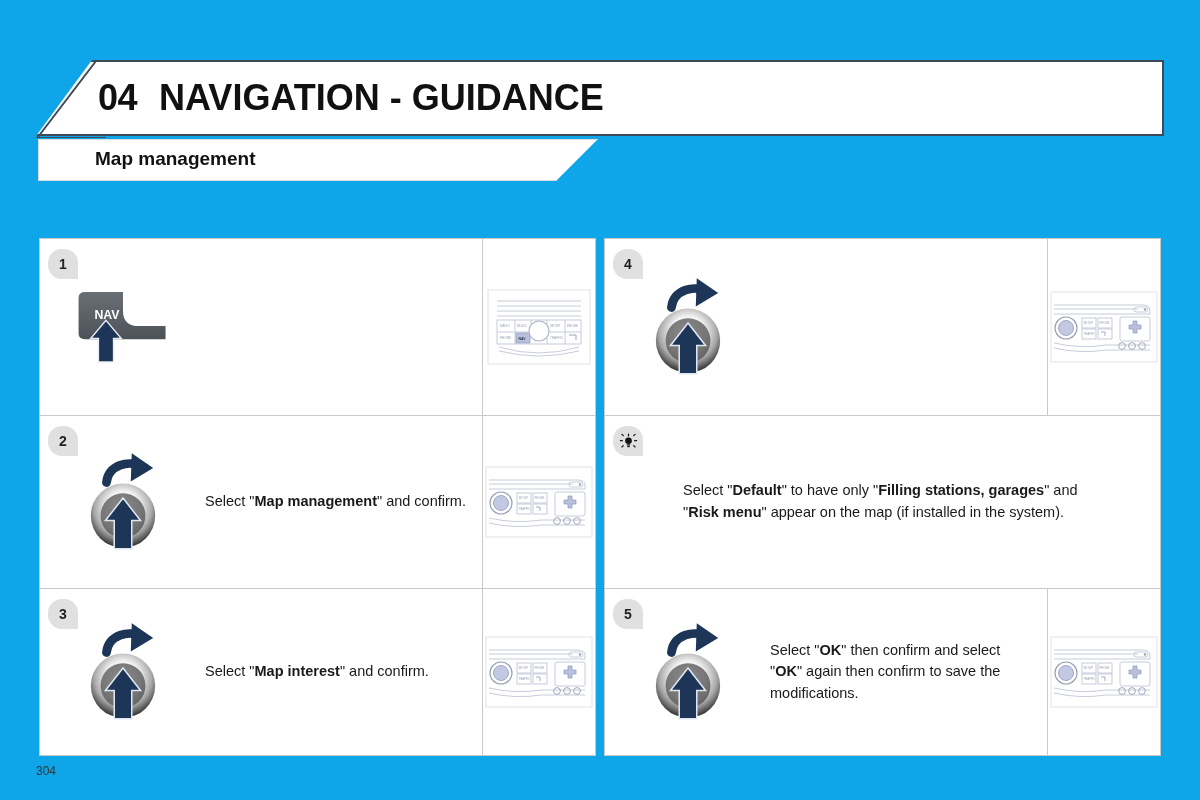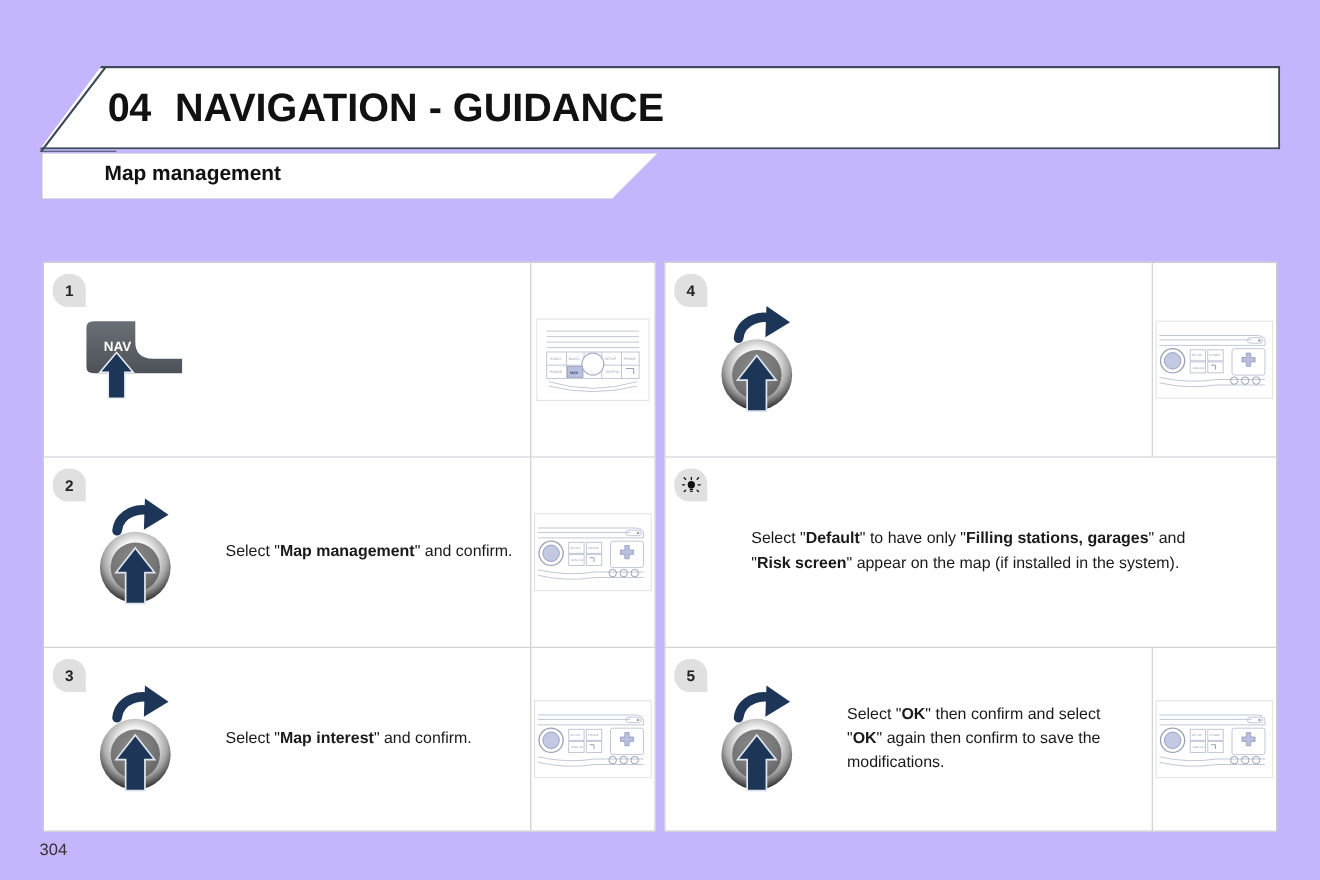--- a/index.html
+++ b/index.html
@@ -3,21 +3,21 @@
 <meta charset="utf-8">
 <style>
   * { box-sizing: border-box; margin: 0; padding: 0; }
   html, body {
     width: 1200px; height: 800px;
     background: #ffffff;
     font-family: "Liberation Sans", sans-serif;
     overflow: hidden;
   }
 
-  .page { position: relative; width: 1200px; height: 800px; background: #c4b5fd; padding-left: 27px; }
+  .page { position: relative; width: 1200px; height: 800px; background: #0ea5e9; padding-left: 27px; }
 
   
   .chapter-banner {
     position: absolute;
     left: 36px; top: 60px;
     width: 1128px; height: 76px;
     background: #ffffff;
     border: 2px solid #3c4a5a;
     border-left: none;
     clip-path: polygon(56px 0, 100% 0, 100% 100%, 0 100%, 0 76px);
@@ -139,21 +139,21 @@
     position: absolute;
     left: 78px; top: 0; right: 16px; bottom: 0;
     display: flex; align-items: center;
     font-size: 14.5px; color: #1a1a1a; line-height: 1.5;
   }
 
   
   .page-num {
     position: absolute;
     left: 36px; top: 764px;
-    font-size: 15px; color: #333;
+    font-size: 12px; color: #333;
   }
 
   
   .svgdefs { position: absolute; width: 0; height: 0; }
 </style>
 </head>
 <body>
 
 <div class="page">
 
@@ -365,21 +365,21 @@
       </div>
 
       <div class="cell rr2 cell-tip">
         <div class="cell-body">
           <div class="badge badge-tip">
             <svg width="19" height="19" viewBox="0 0 24 24">
                 <use href="#sym-bulb"></use>
               </svg>
           </div>
           <div class="tip-text">
-              <span>Select "<b>Default</b>" to have only "<b>Filling stations, garages</b>" and<br>"<b>Risk screen</b>" appear on the map (if installed in the system).</span>
+              <span>Select "<b>Default</b>" to have only "<b>Filling stations, garages</b>" and<br>"<b>Risk menu</b>" appear on the map (if installed in the system).</span>
             </div>
         </div>
       </div>
 
       <div class="cell rr3">
         <div class="cell-body">
           <div class="badge">5</div>
           <div class="step-row">
             <div class="step-icon-slot">
               <svg width="76" height="106" viewBox="0 0 78 108">

